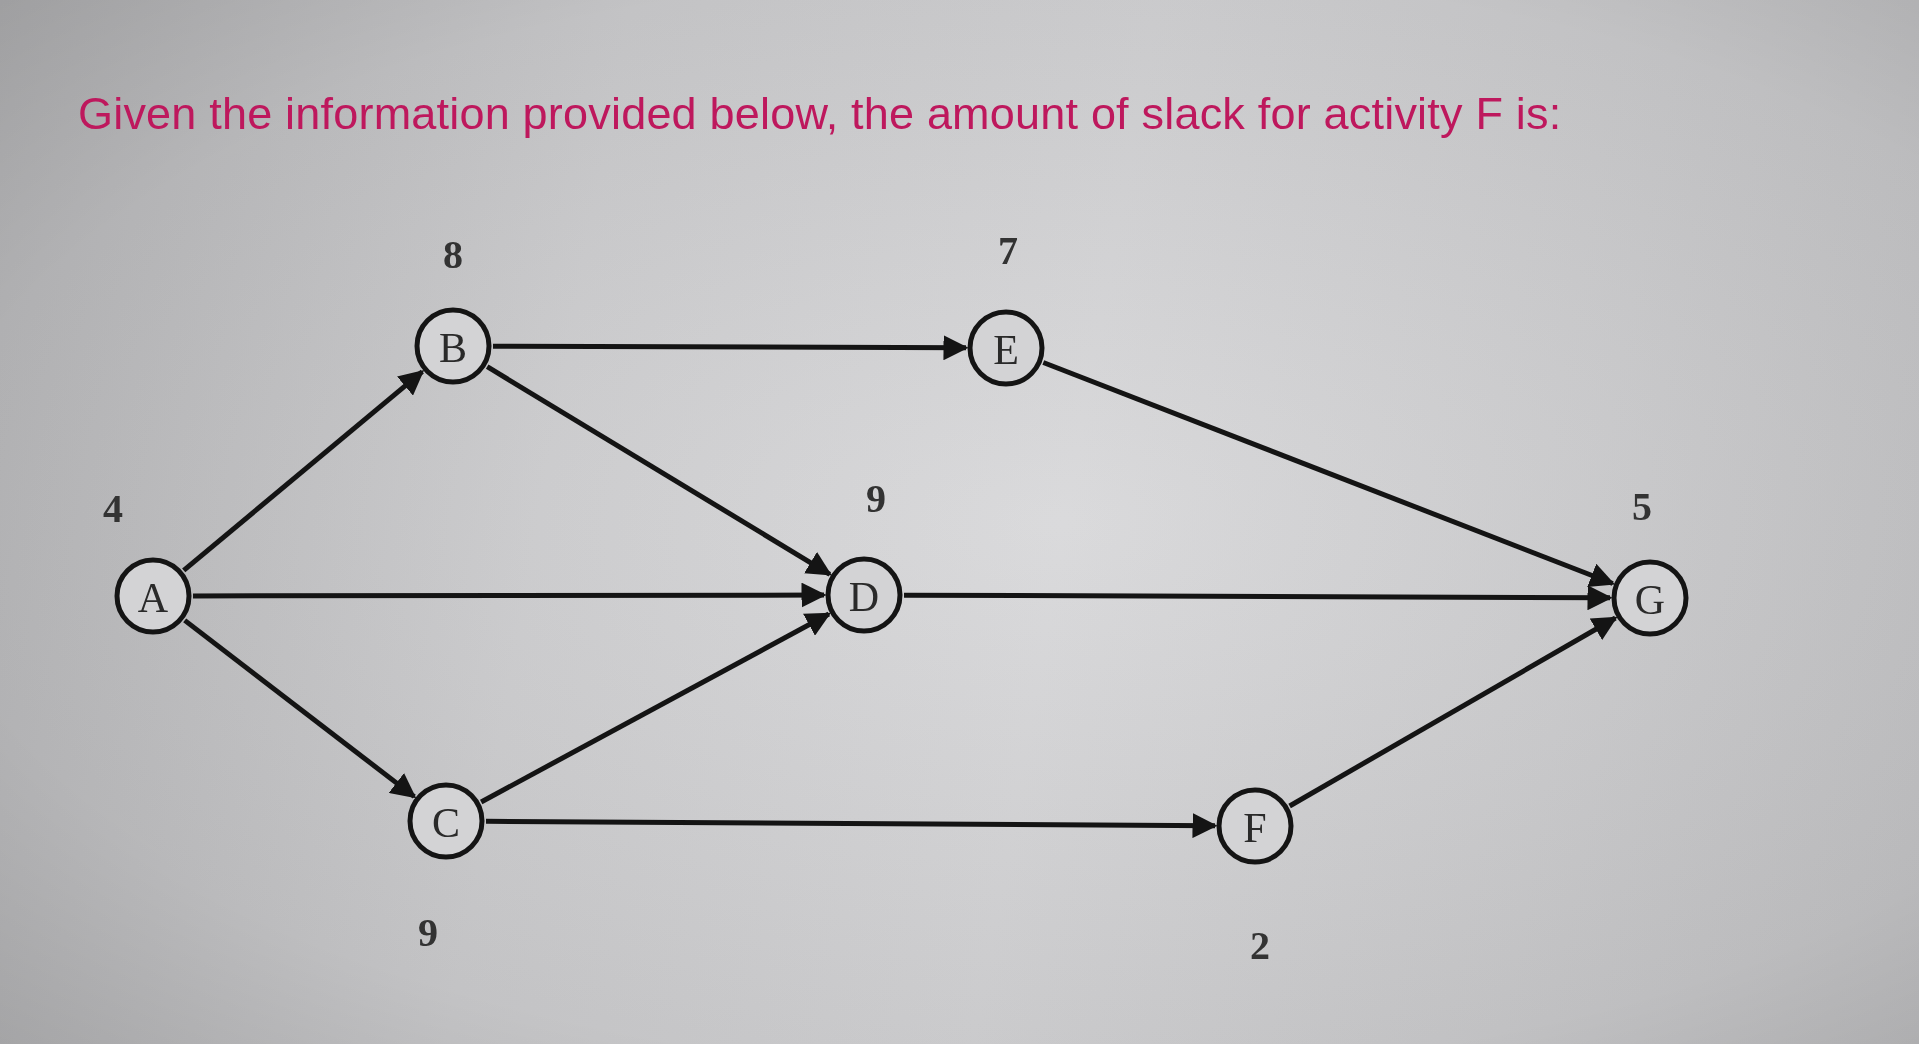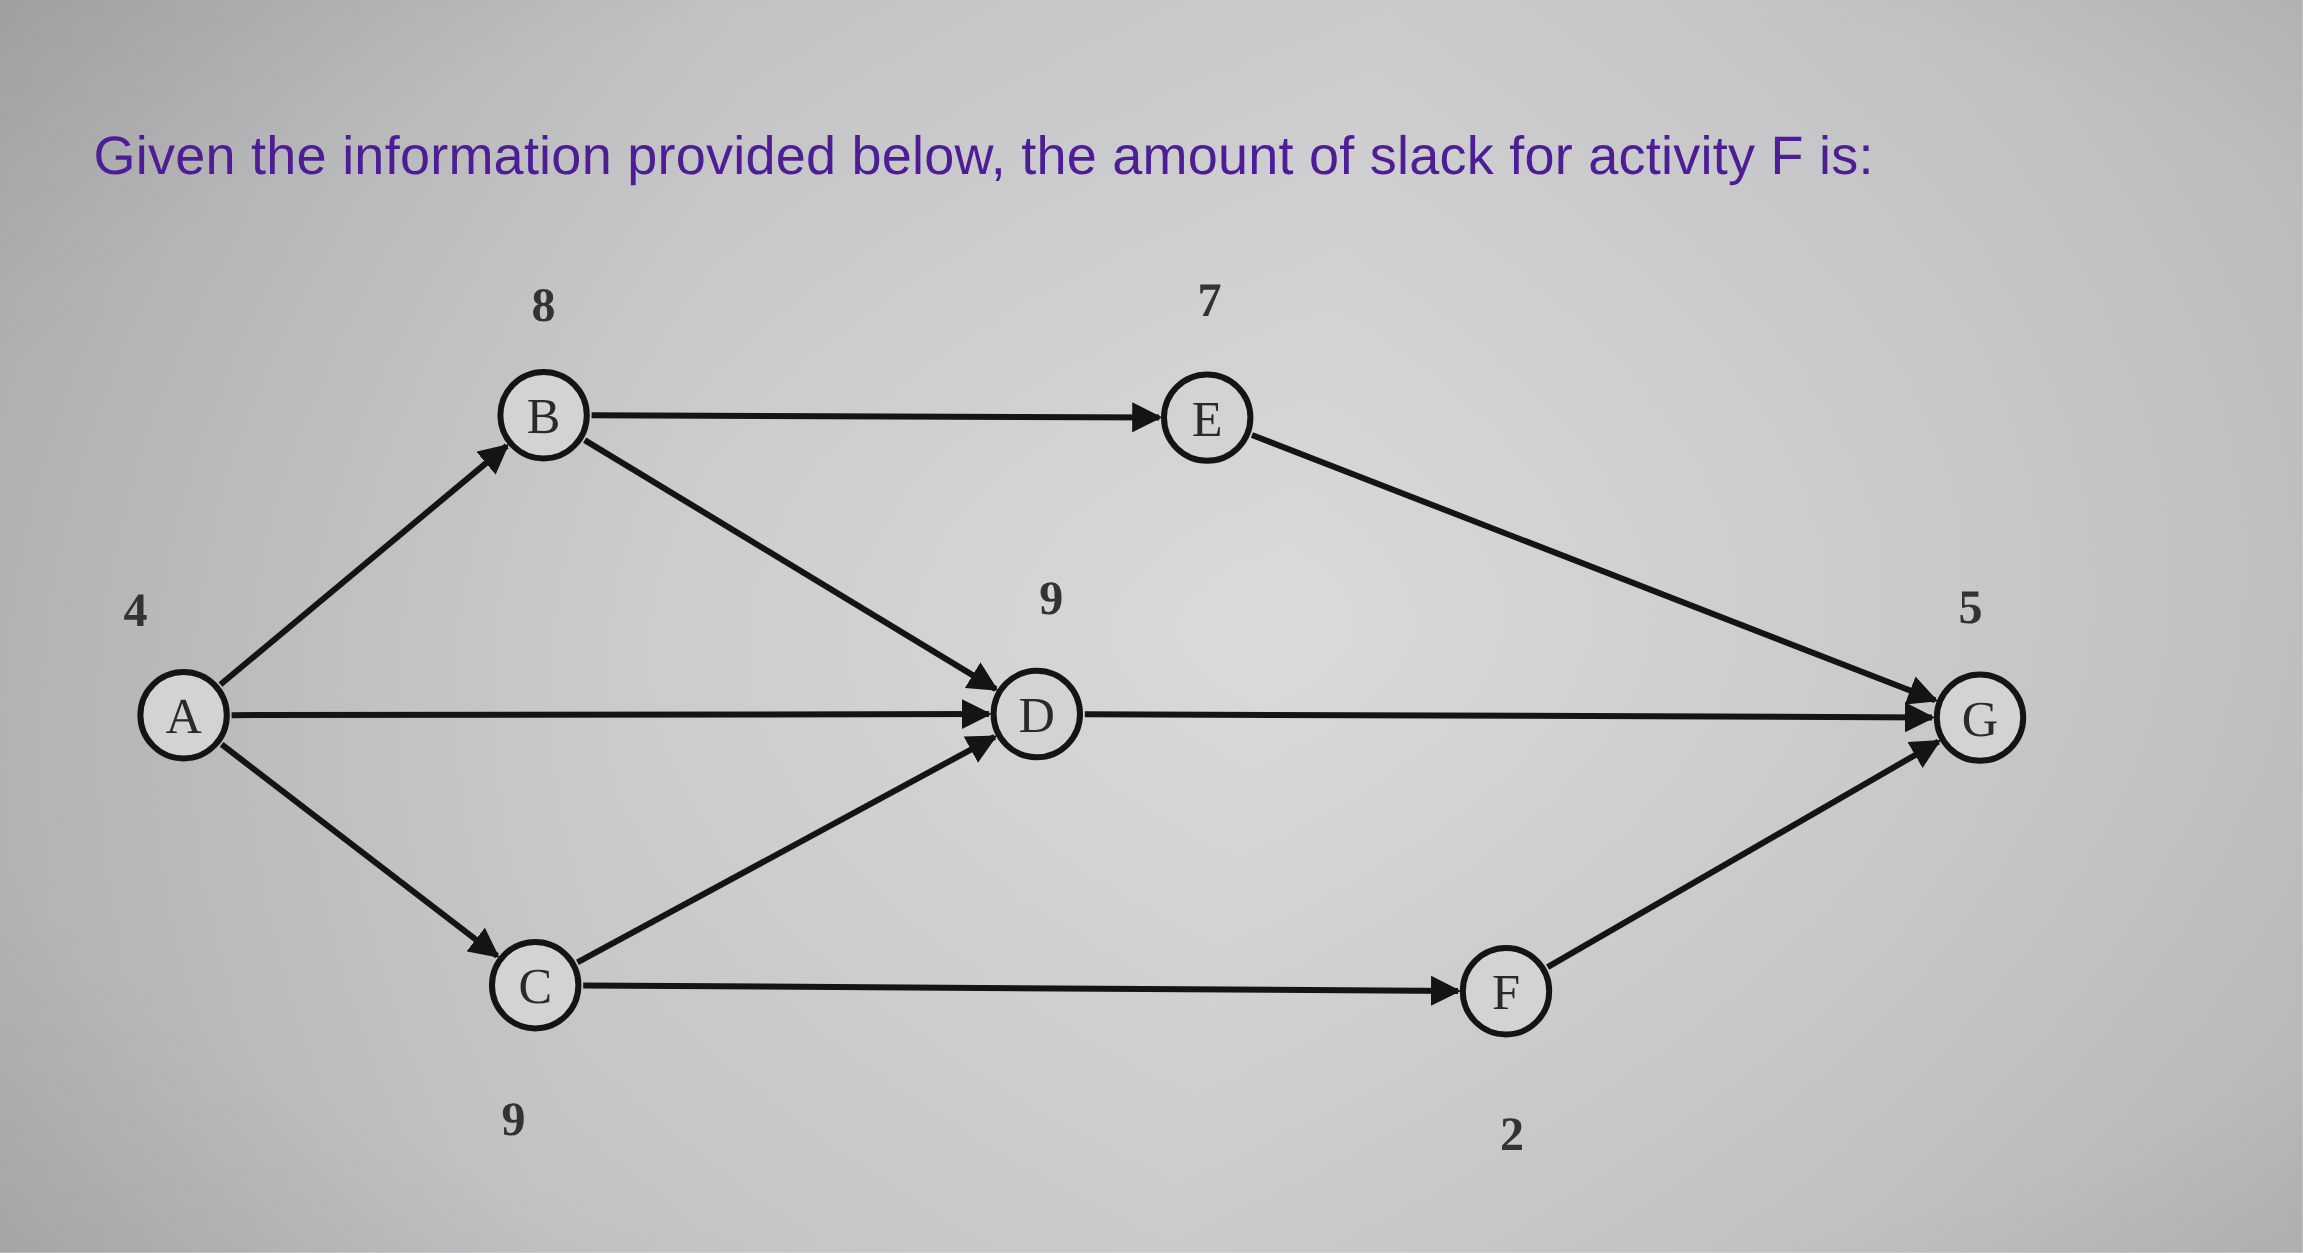--- a/index.html
+++ b/index.html
@@ -15,23 +15,23 @@
       font-family: "Liberation Sans", sans-serif;
     }
     .vignette {
       position: absolute; inset: 0;
       background: radial-gradient(ellipse at 55% 50%, rgba(255,255,255,0.10) 0%, rgba(0,0,0,0.06) 75%, rgba(0,0,0,0.14) 100%);
       pointer-events: none;
     }
     .question {
       position: absolute;
       left: 78px;
-      top: 104px;
+      top: 88px;
       font-size: 45px;
-      color: #4c1d95;
+      color: #be185d;
       letter-spacing: 0.2px;
       white-space: nowrap;
     }
     svg.network {
       position: absolute;
       left: 0; top: 0;
       width: 1919px; height: 1044px;
     }
     .edge { stroke: #141414; stroke-width: 5; fill: none; }
     .node-circle { fill: #d3d3d5; stroke: #141414; stroke-width: 5; }

